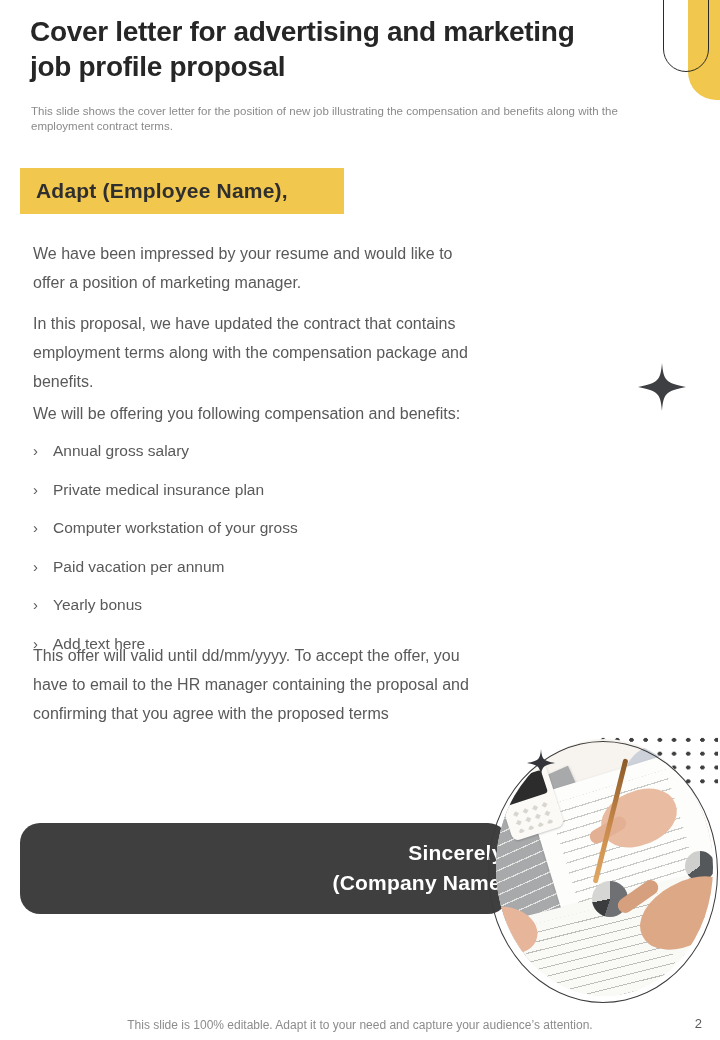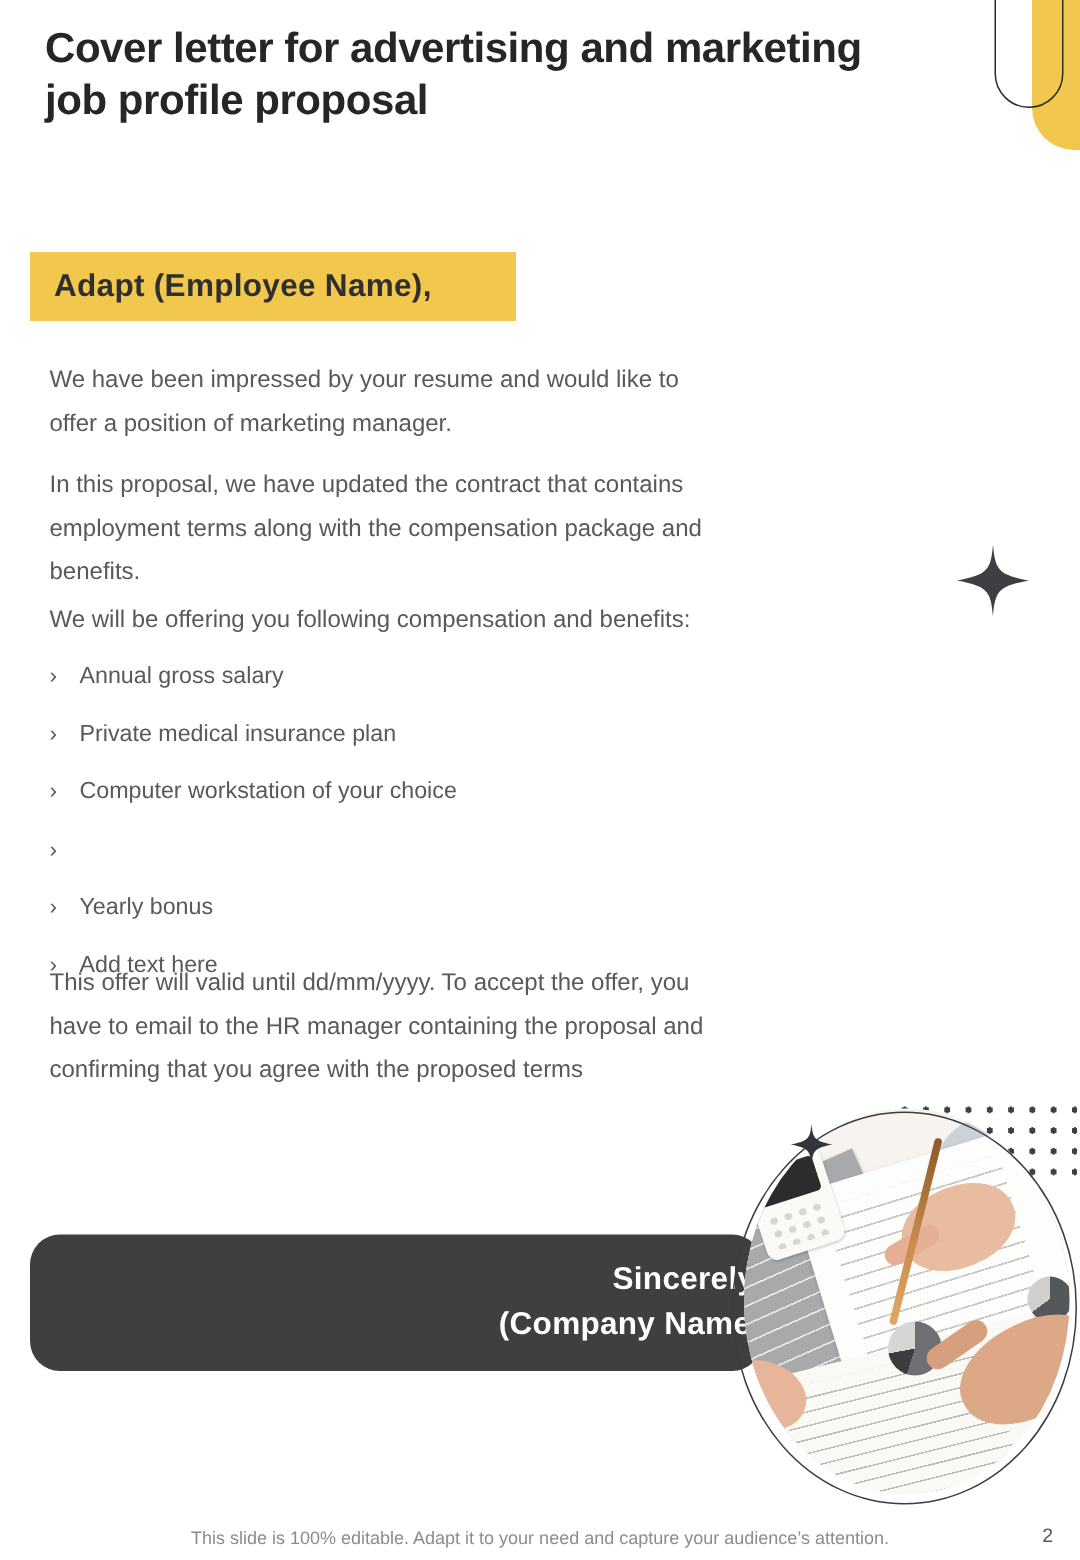--- a/index.html
+++ b/index.html
@@ -128,20 +128,21 @@
 </head>
 <body>
 
 <div class="slide">
 
   <div class="pill-yellow"></div>
   <div class="pill-outline"></div>
 
   <h1 class="title">Cover letter for advertising and marketing
 job profile proposal</h1>
+  <p class="subtitle">This slide shows the cover letter for the position of new job illustrating the compensation and benefits along with the employment contract terms.</p>
 
   <div class="salutation">
     <span>Adapt (Employee Name),</span>
   </div>
 
   <p class="para p1">We have been impressed by your resume and would like to
 offer a position of marketing manager.</p>
   <p class="para p3">We will be offering you following compensation and benefits:</p>
   <p class="para p2">In this proposal, we have updated the contract that contains
 employment terms along with the compensation package and
@@ -154,25 +155,26 @@
         <span>Annual gross salary</span>
       </li>
 
       <li>
         <span class="glyph">›</span>
         <span>Private medical insurance plan</span>
       </li>
 
       <li>
         <span class="glyph">›</span>
-        <span>Computer workstation of your choice</span>
-      </li>
-
-      <li>
-        <span class="glyph">›</span>
+        <span>Computer workstation of your gross</span>
+      </li>
+
+      <li>
+        <span class="glyph">›</span>
+        <span>Paid vacation per annum</span>
       </li>
 
       <li>
         <span class="glyph">›</span>
         <span>Yearly bonus</span>
       </li>
 
       <li>
         <span class="glyph">›</span>
         <span>Add text here</span>

